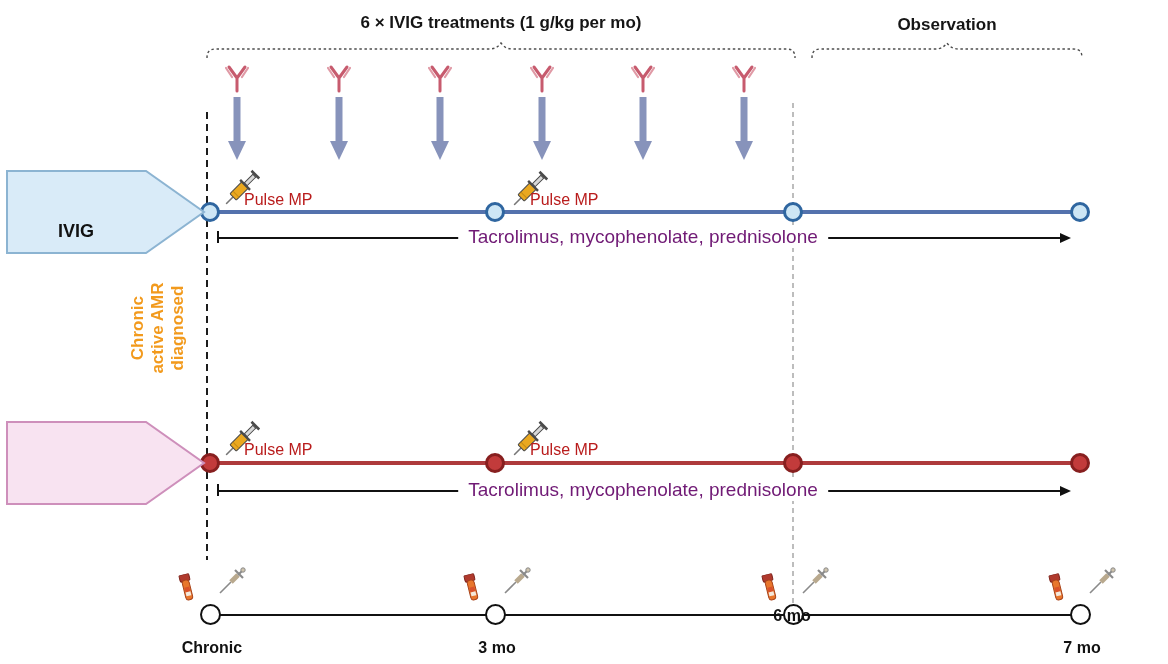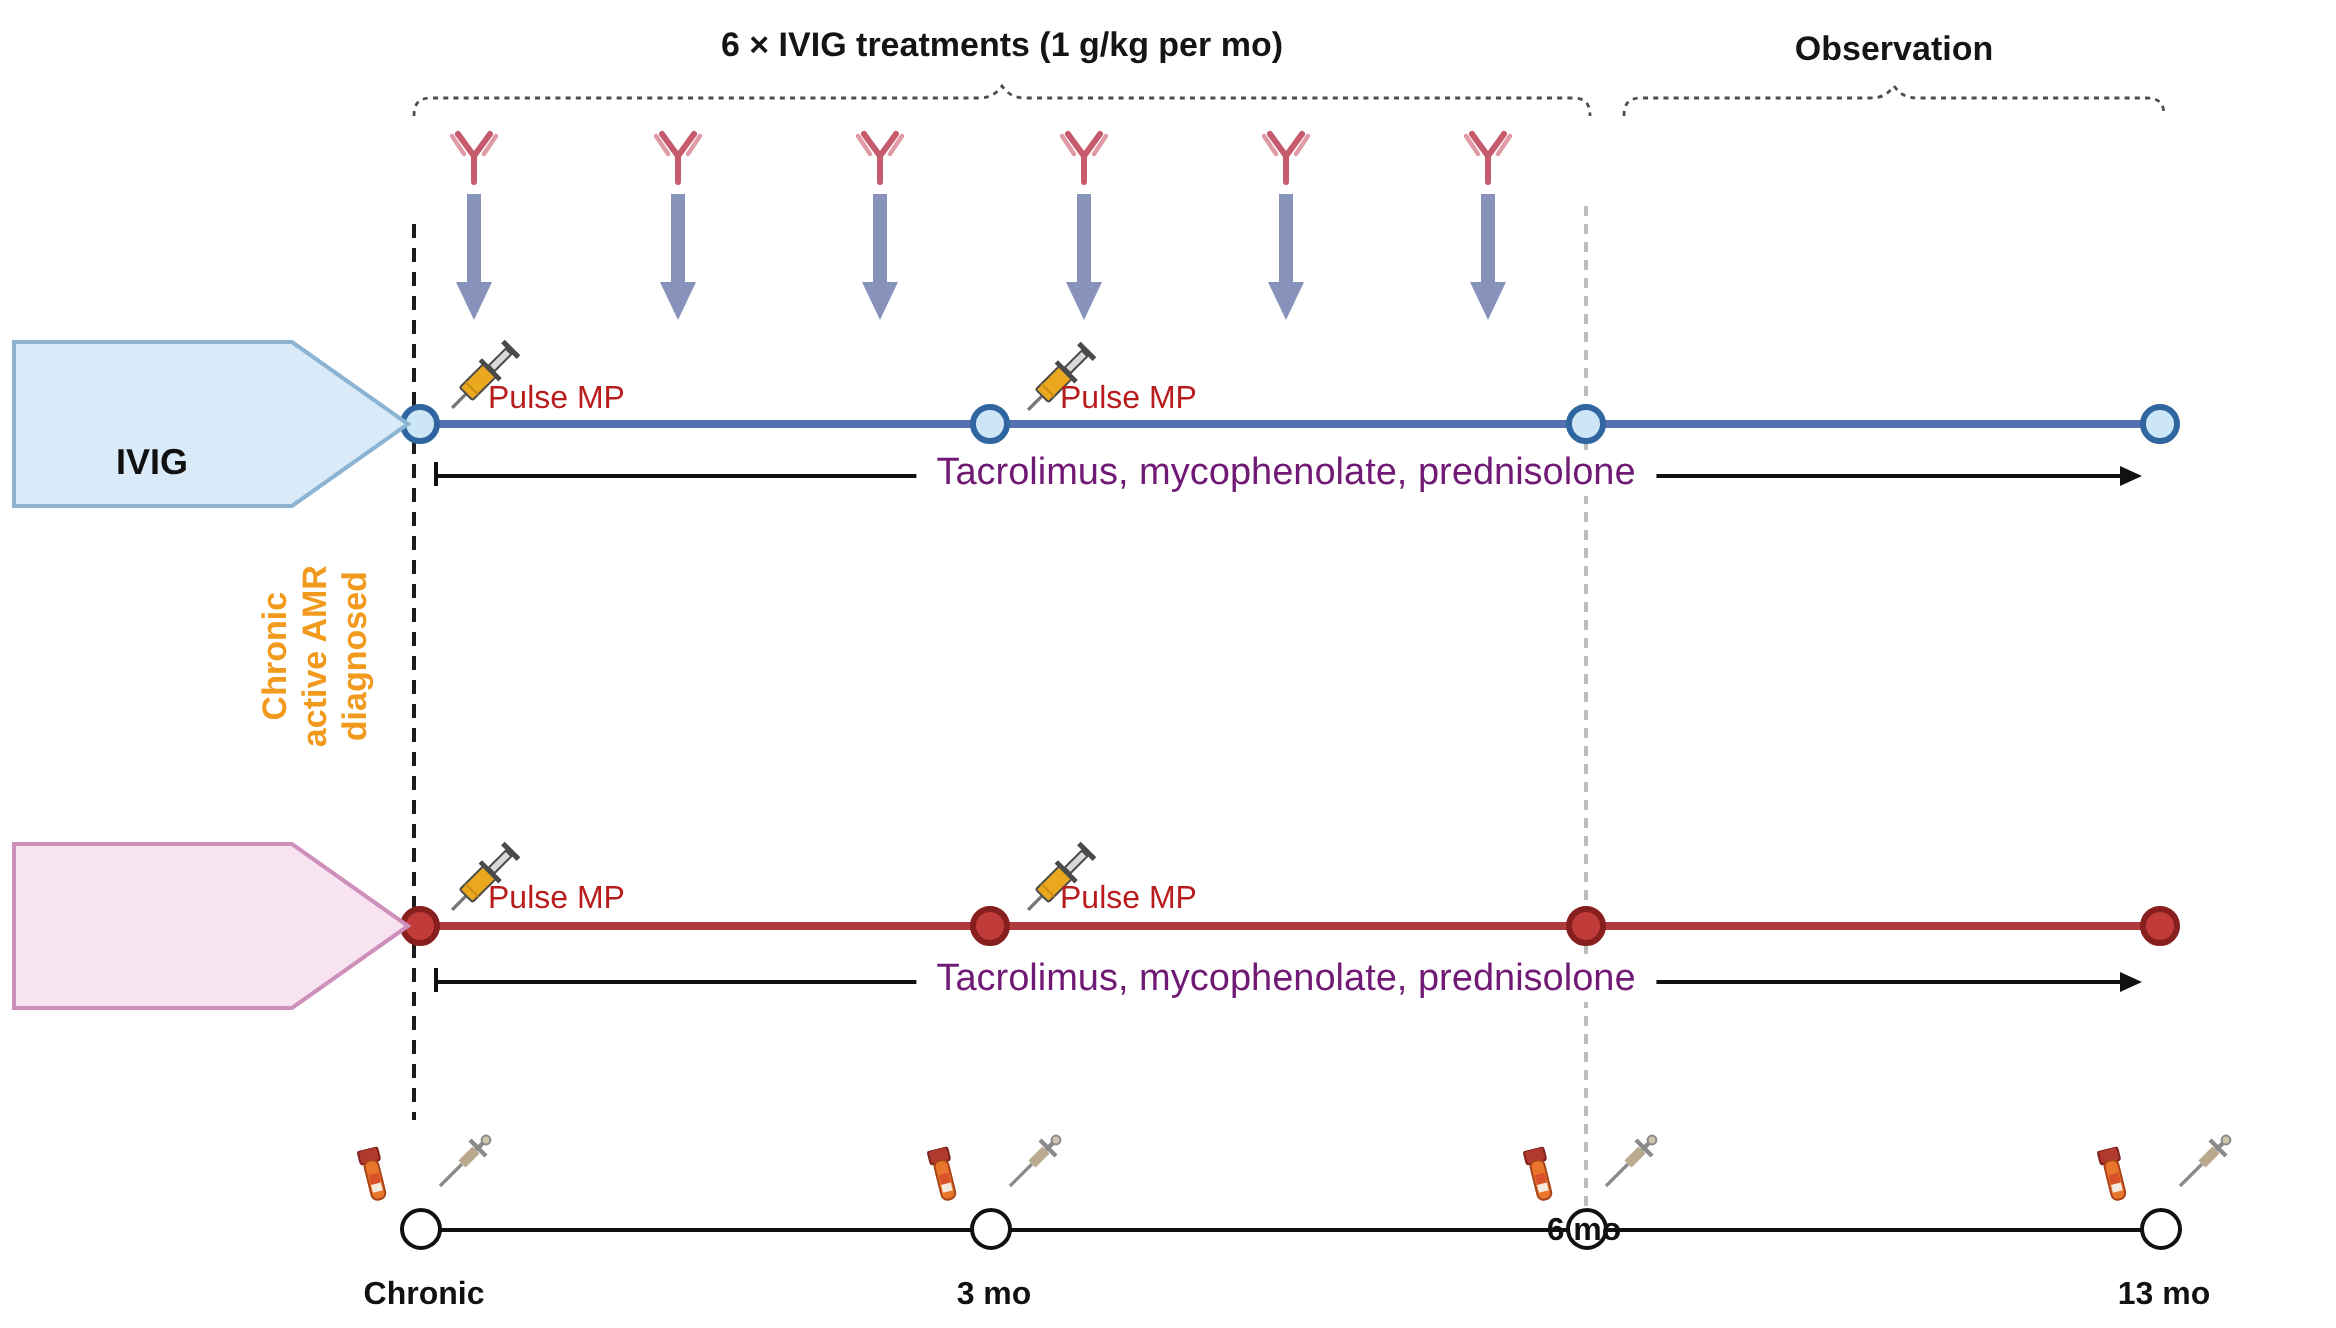--- a/index.html
+++ b/index.html
@@ -212,15 +212,15 @@
     </svg>
 
   <div class="node node-white" style="left:200px;top:604px"></div>
   <div class="node node-white" style="left:485px;top:604px"></div>
   <div class="node node-white" style="left:783px;top:604px"></div>
   <div class="node node-white" style="left:1070px;top:604px"></div>
 
   <div class="ticklabel cx" style="left:212px;top:639px">Chronic</div>
   <div class="ticklabel cx" style="left:497px;top:639px">3 mo</div>
   <div class="ticklabel cx" style="left:792px;top:607px">6 mo</div>
-  <div class="ticklabel cx" style="left:1082px;top:639px">13 mo</div>
+  <div class="ticklabel cx" style="left:1082px;top:639px">7 mo</div>
 
 </div>
 
 </body></html>

